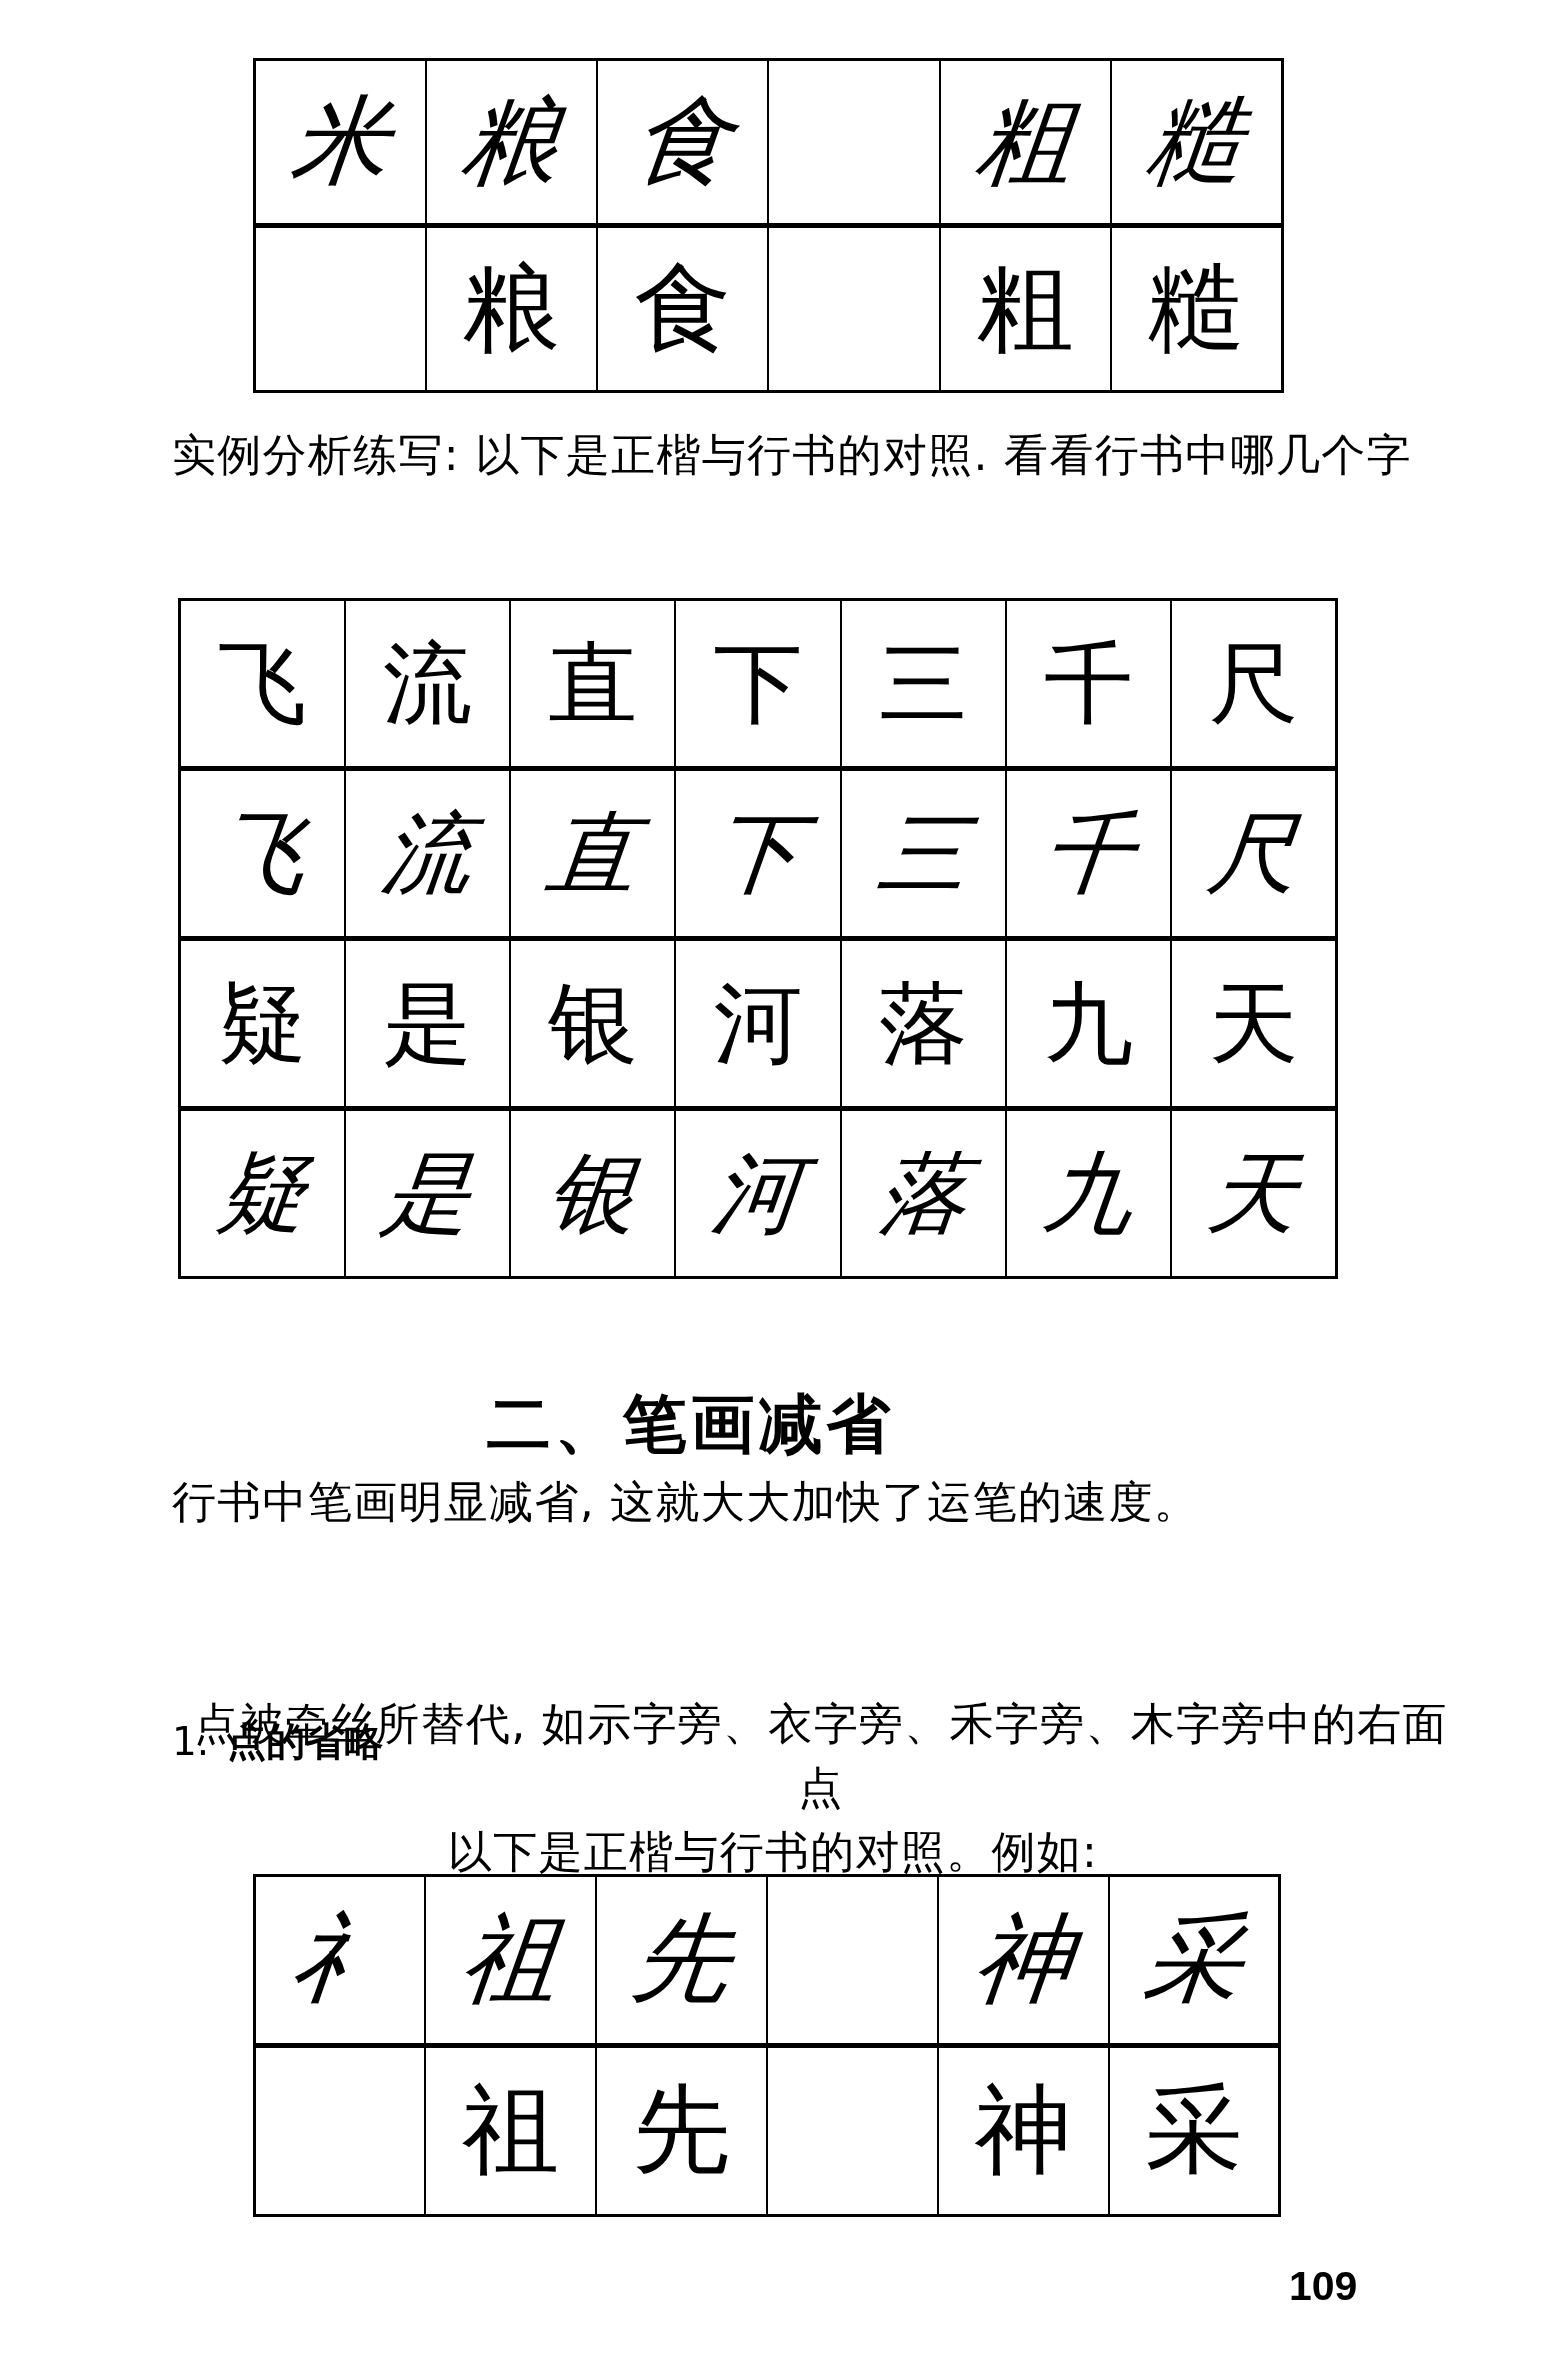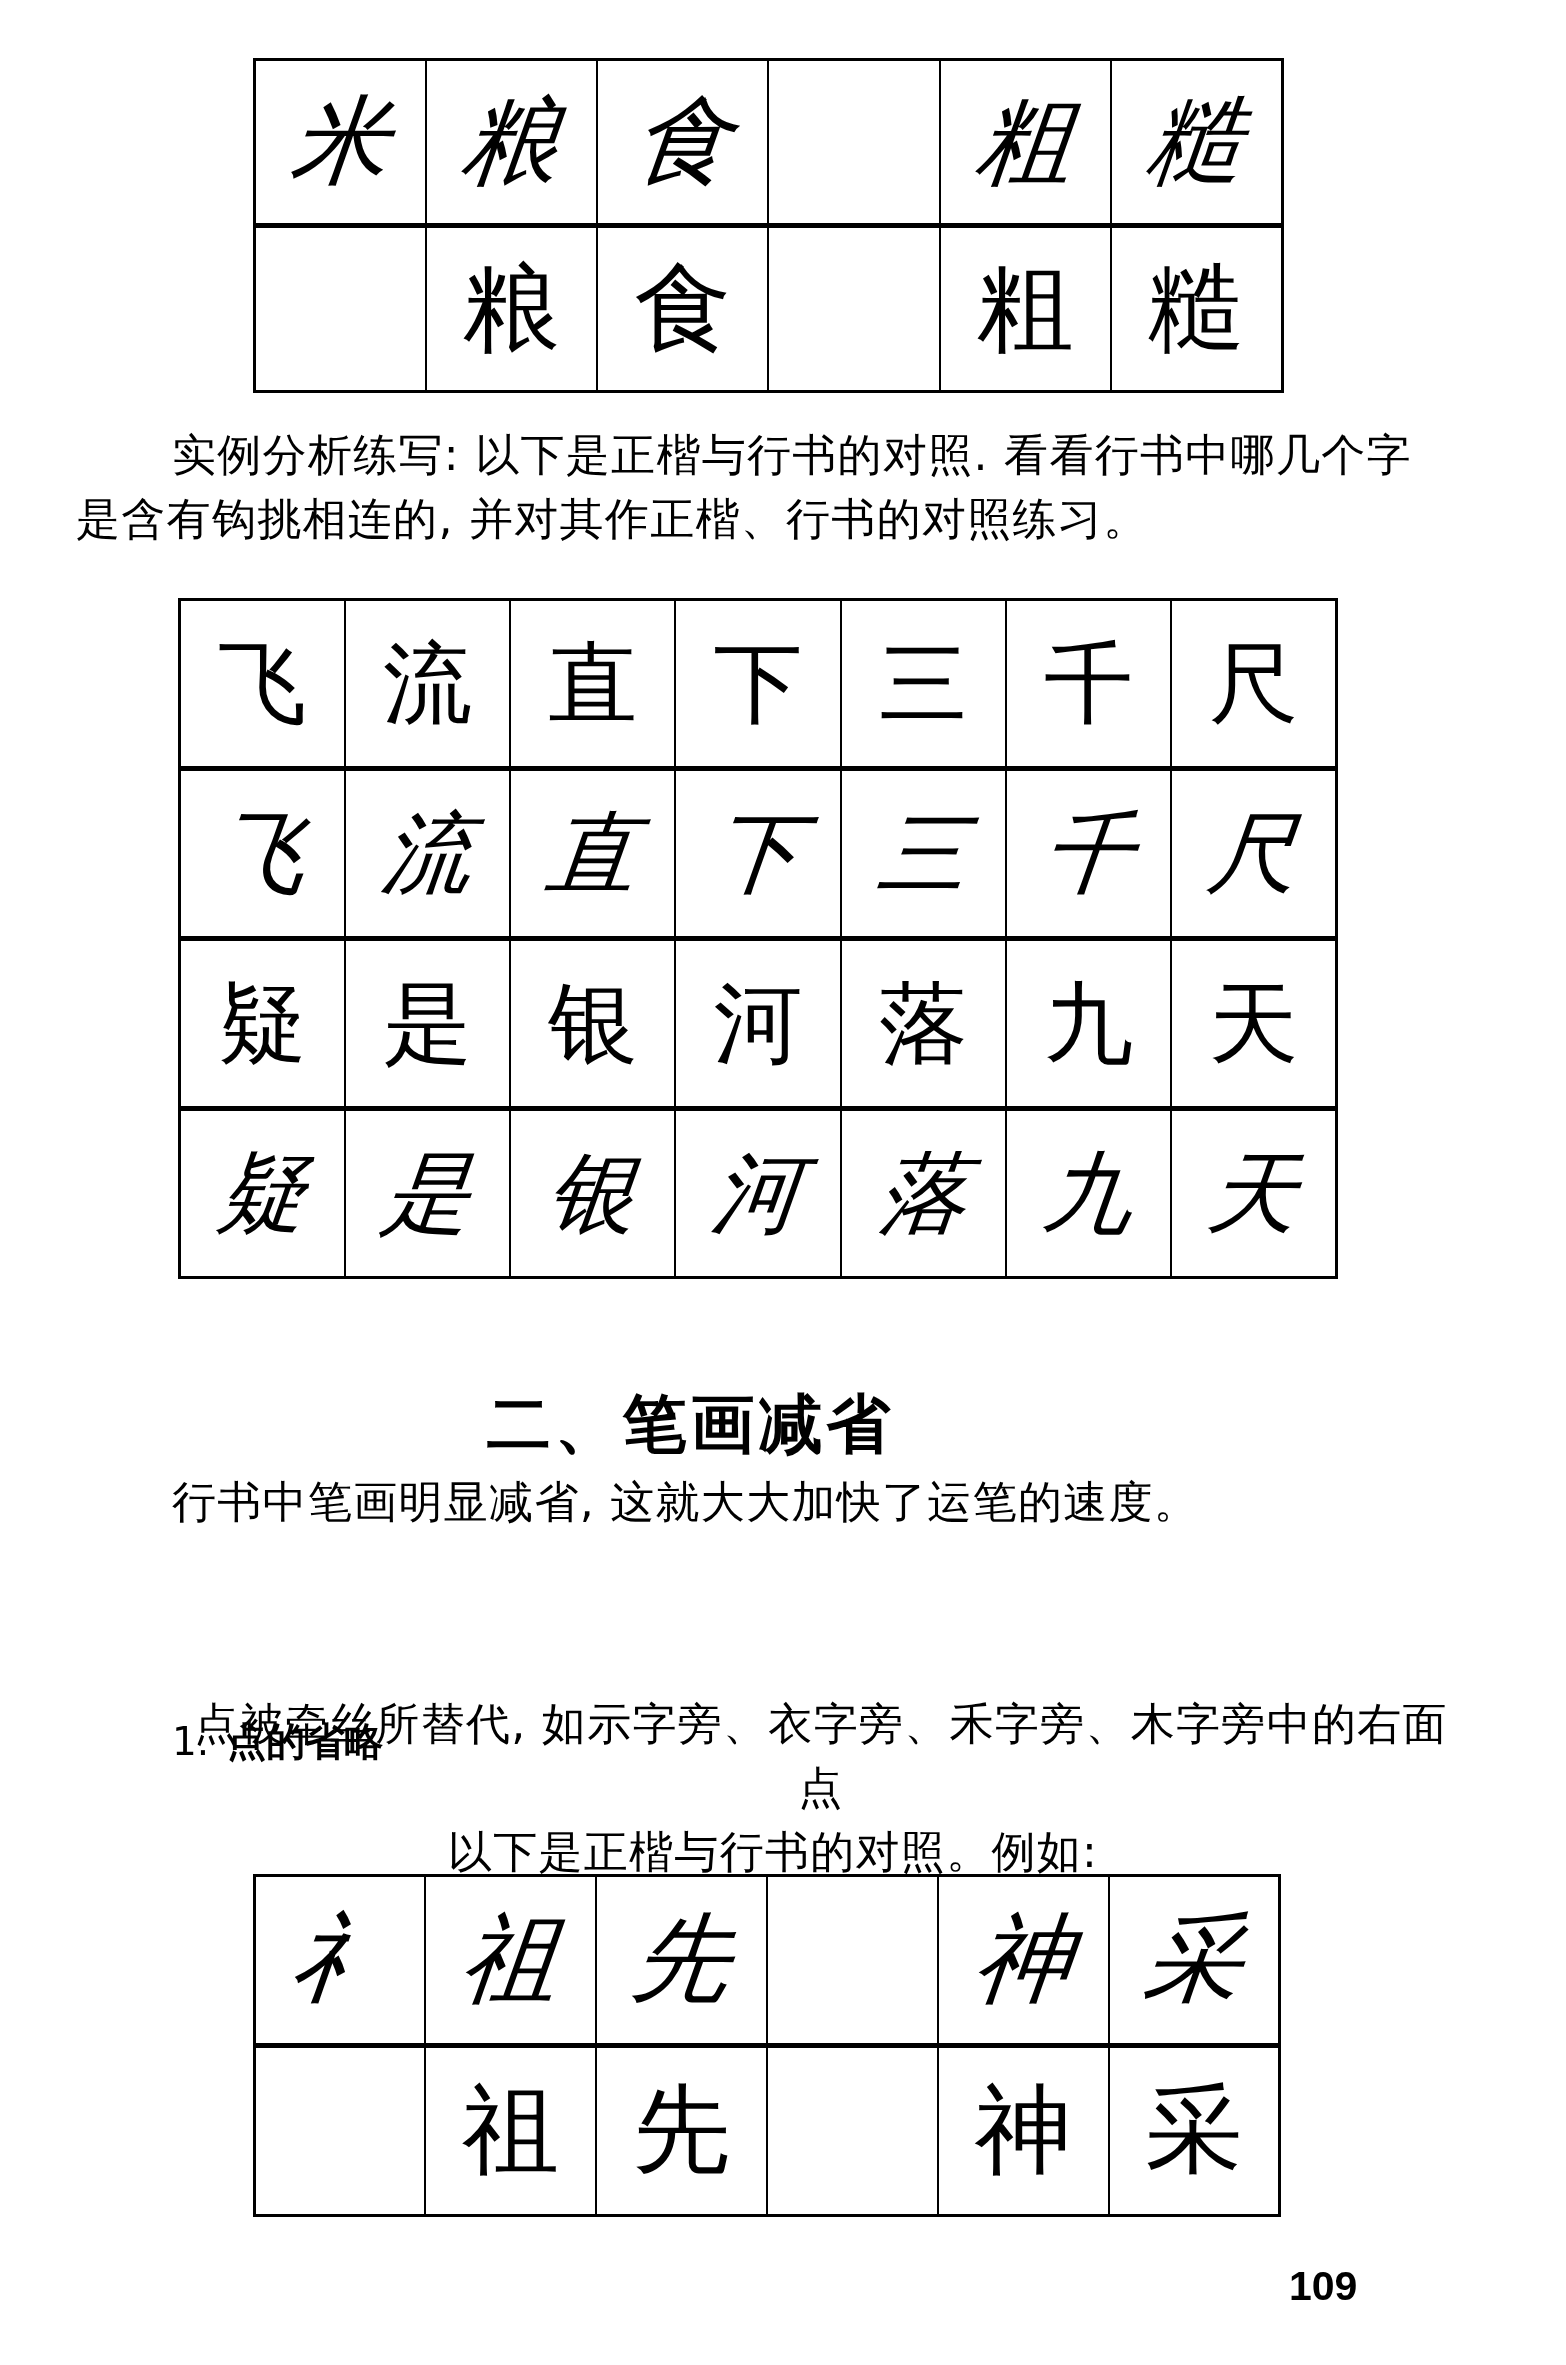--- a/index.html
+++ b/index.html
@@ -73,21 +73,20 @@
     <td><span class="cell-char">食</span></td>
     <td><span class="cell-char"></span></td>
     <td><span class="cell-char">粗</span></td>
     <td><span class="cell-char">糙</span></td>
   </tr>
 </tbody>
   </table>
 
 <div id="para-intro" class="para">
   <div class="indent">实例分析练写: 以下是正楷与行书的对照. 看看行书中哪几个字</div>
-  <div>是含有钩挑相连的, 并对其作正楷、行书的对照练习。</div>
 </div>
 
 <table id="table2" class="grid-table">
   <tbody>
       <tr class="row-kai">
     <td><span class="cell-char">飞</span></td>
     <td><span class="cell-char">流</span></td>
     <td><span class="cell-char">直</span></td>
     <td><span class="cell-char">下</span></td>
     <td><span class="cell-char">三</span></td>

